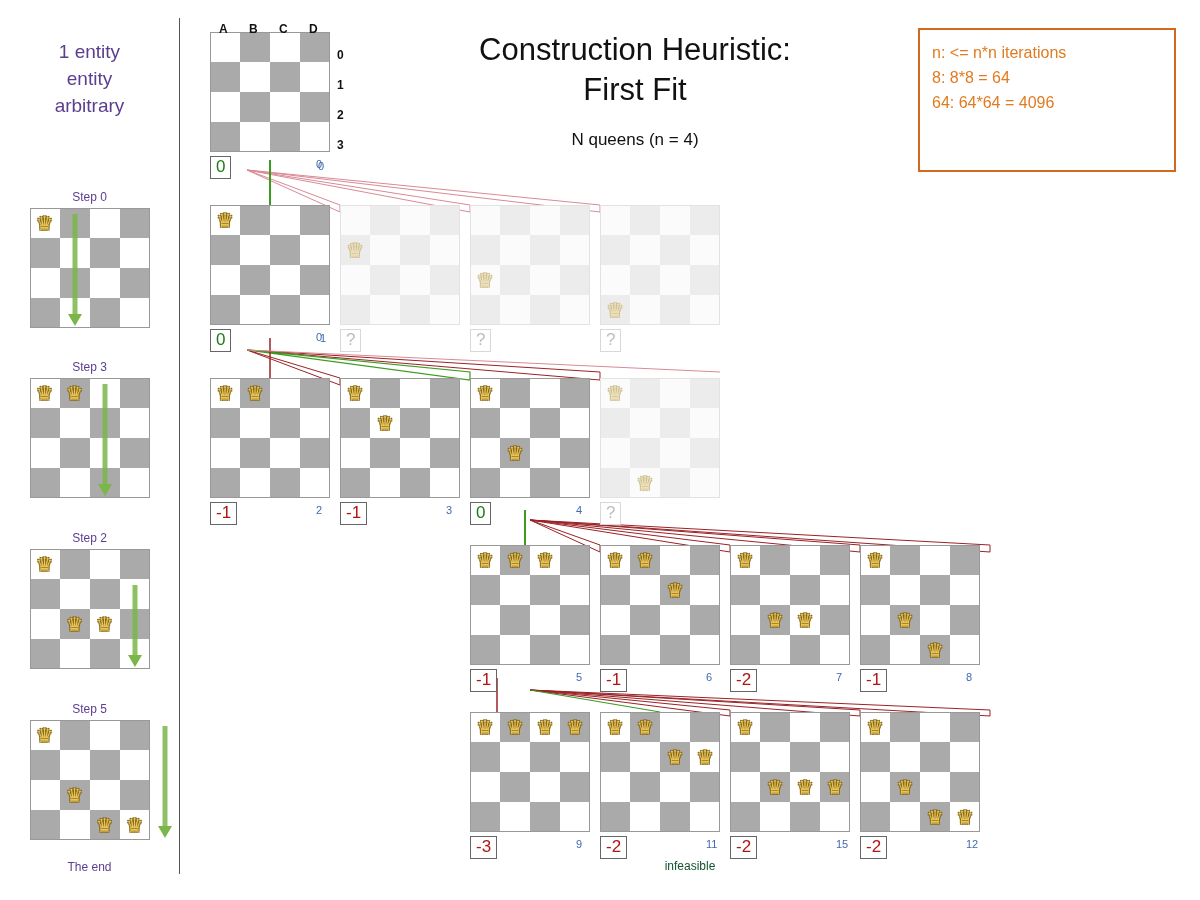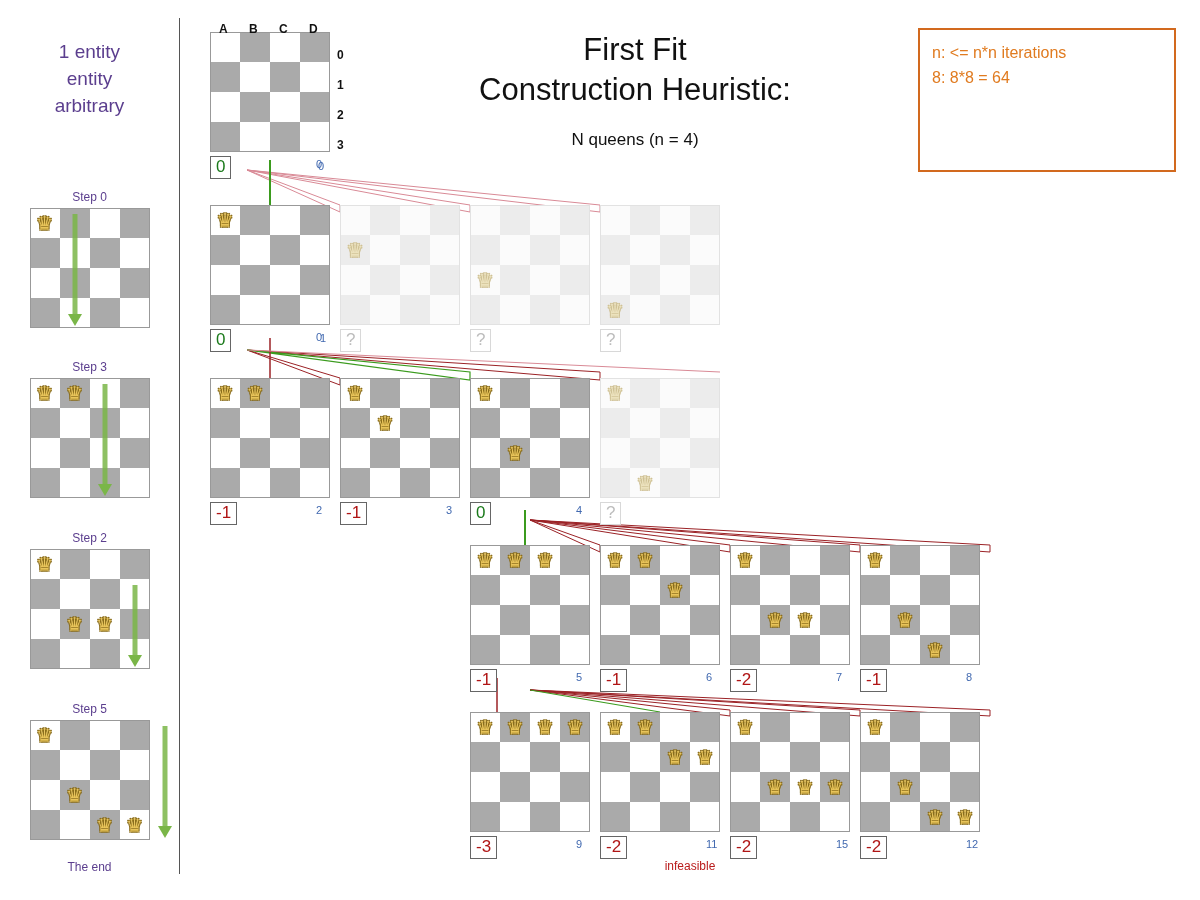--- a/index.html
+++ b/index.html
@@ -62,21 +62,21 @@
   #main-title { left:330px; top:30px; width:610px; text-align:center;
       font-size:31px; color:#111; line-height:40px; }
   #sub-title { left:330px; top:130px; width:610px; text-align:center;
       font-size:17px; color:#111; }
 
   #info-box { left:918px; top:28px; width:254px; height:140px;
       border:2px solid #d2691e; }
   #info-box .lines { padding:10px 10px 0 12px; color:#e07b20; font-size:16px; line-height:25px; }
 
   #infeasible-label { left:630px; top:859px; width:120px; text-align:center;
-      color:#b91c1c; font-size:12px; }
+      color:#14532d; font-size:12px; }
   #the-end-label { left:0px; top:860px; width:179px; text-align:center;
       color:#5b3e8e; font-size:12px; }
 
   svg.overlay { position:absolute; left:0; top:0; width:1200px; height:900px; pointer-events:none; }
 </style>
 </head>
 <body>
 
 <div id="left-panel" class="abs">
   <div id="left-caption" class="abs">
@@ -206,29 +206,30 @@
           <path d="M98,106 L112,106 L105,118 Z" fill="#7ab648"></path>
         </svg>
       </div>
   </div>
 
   <div id="the-end-label" class="abs">The end</div>
 </div>
 <div id="divider" class="abs"></div>
 
 <div id="main-title" class="abs">
+  <div>Construction Heuristic:</div>
   <div>First Fit</div>
-  <div>Construction Heuristic:</div>
 </div>
 <div id="sub-title" class="abs">N queens (n = 4)</div>
 
 <div id="info-box" class="abs">
   <div class="lines">
     <div>n: &lt;= n*n iterations</div>
     <div>8: 8*8 = 64</div>
+    <div>64: 64*64 = 4096</div>
   </div>
 </div>
 
 <svg class="overlay">
 
   <g stroke="#d98a96" stroke-width="1" fill="none">
     <path d="M247,170 L340,205 L340,212 Z"></path>
     <path d="M247,170 L470,205 L470,212 Z"></path>
     <path d="M247,170 L600,205 L600,212 Z"></path>
   </g>

